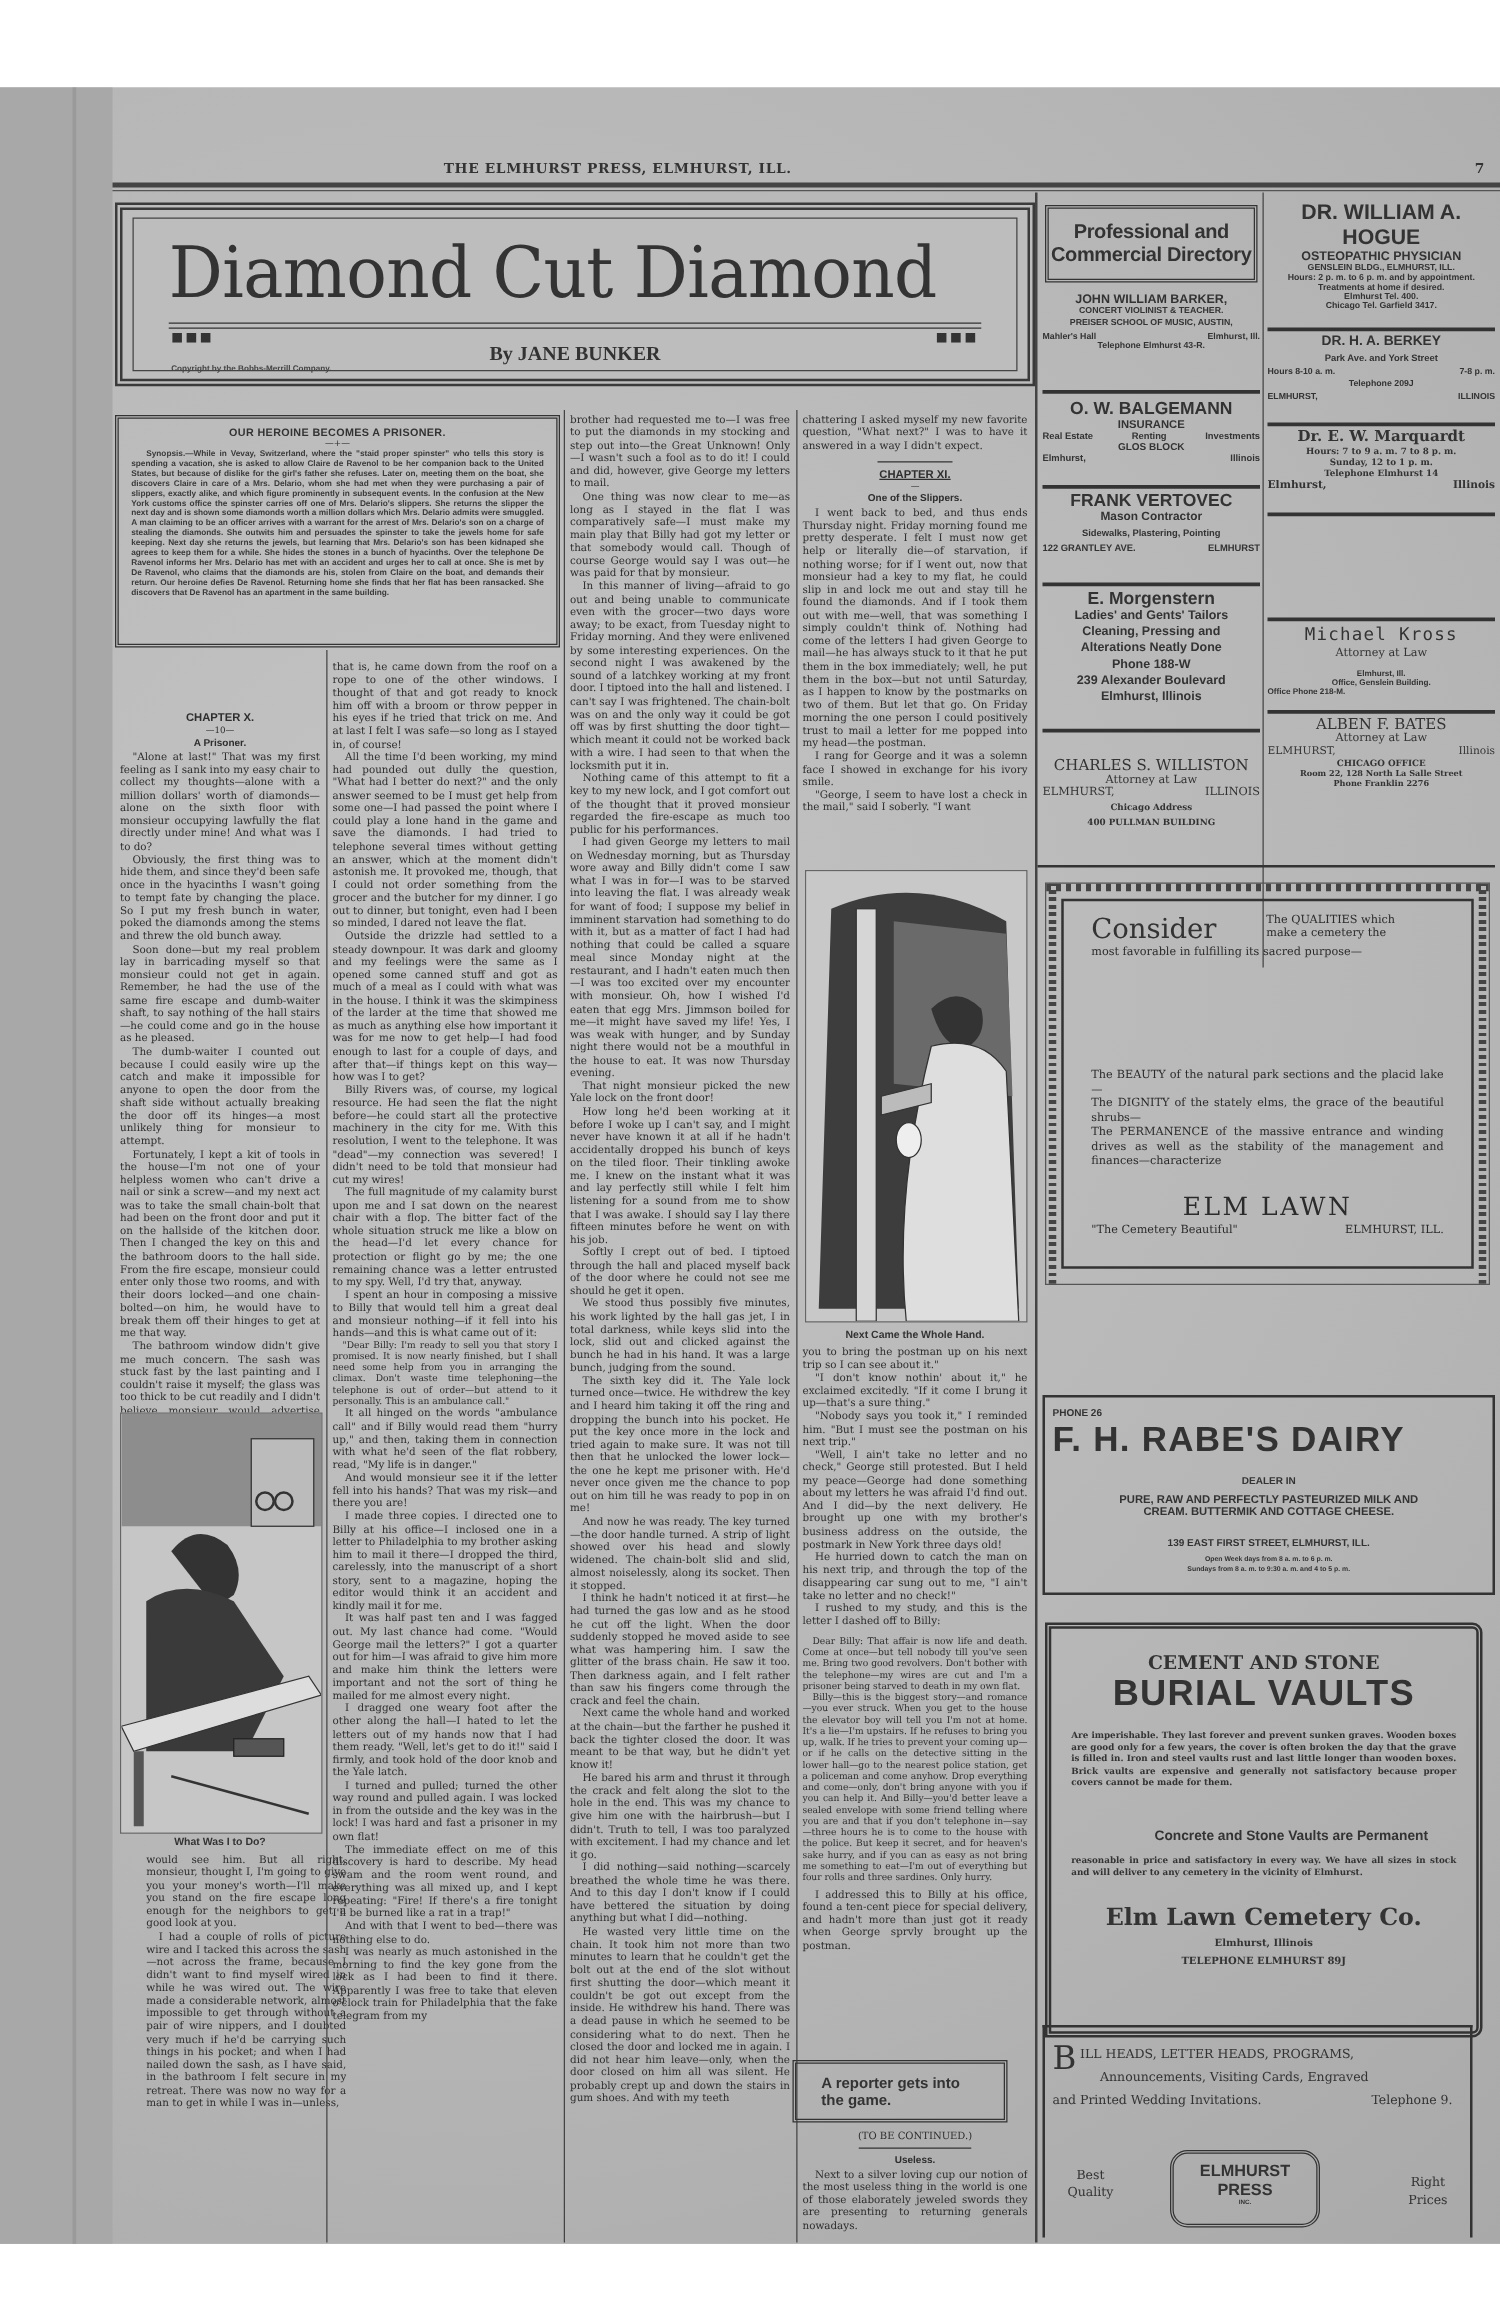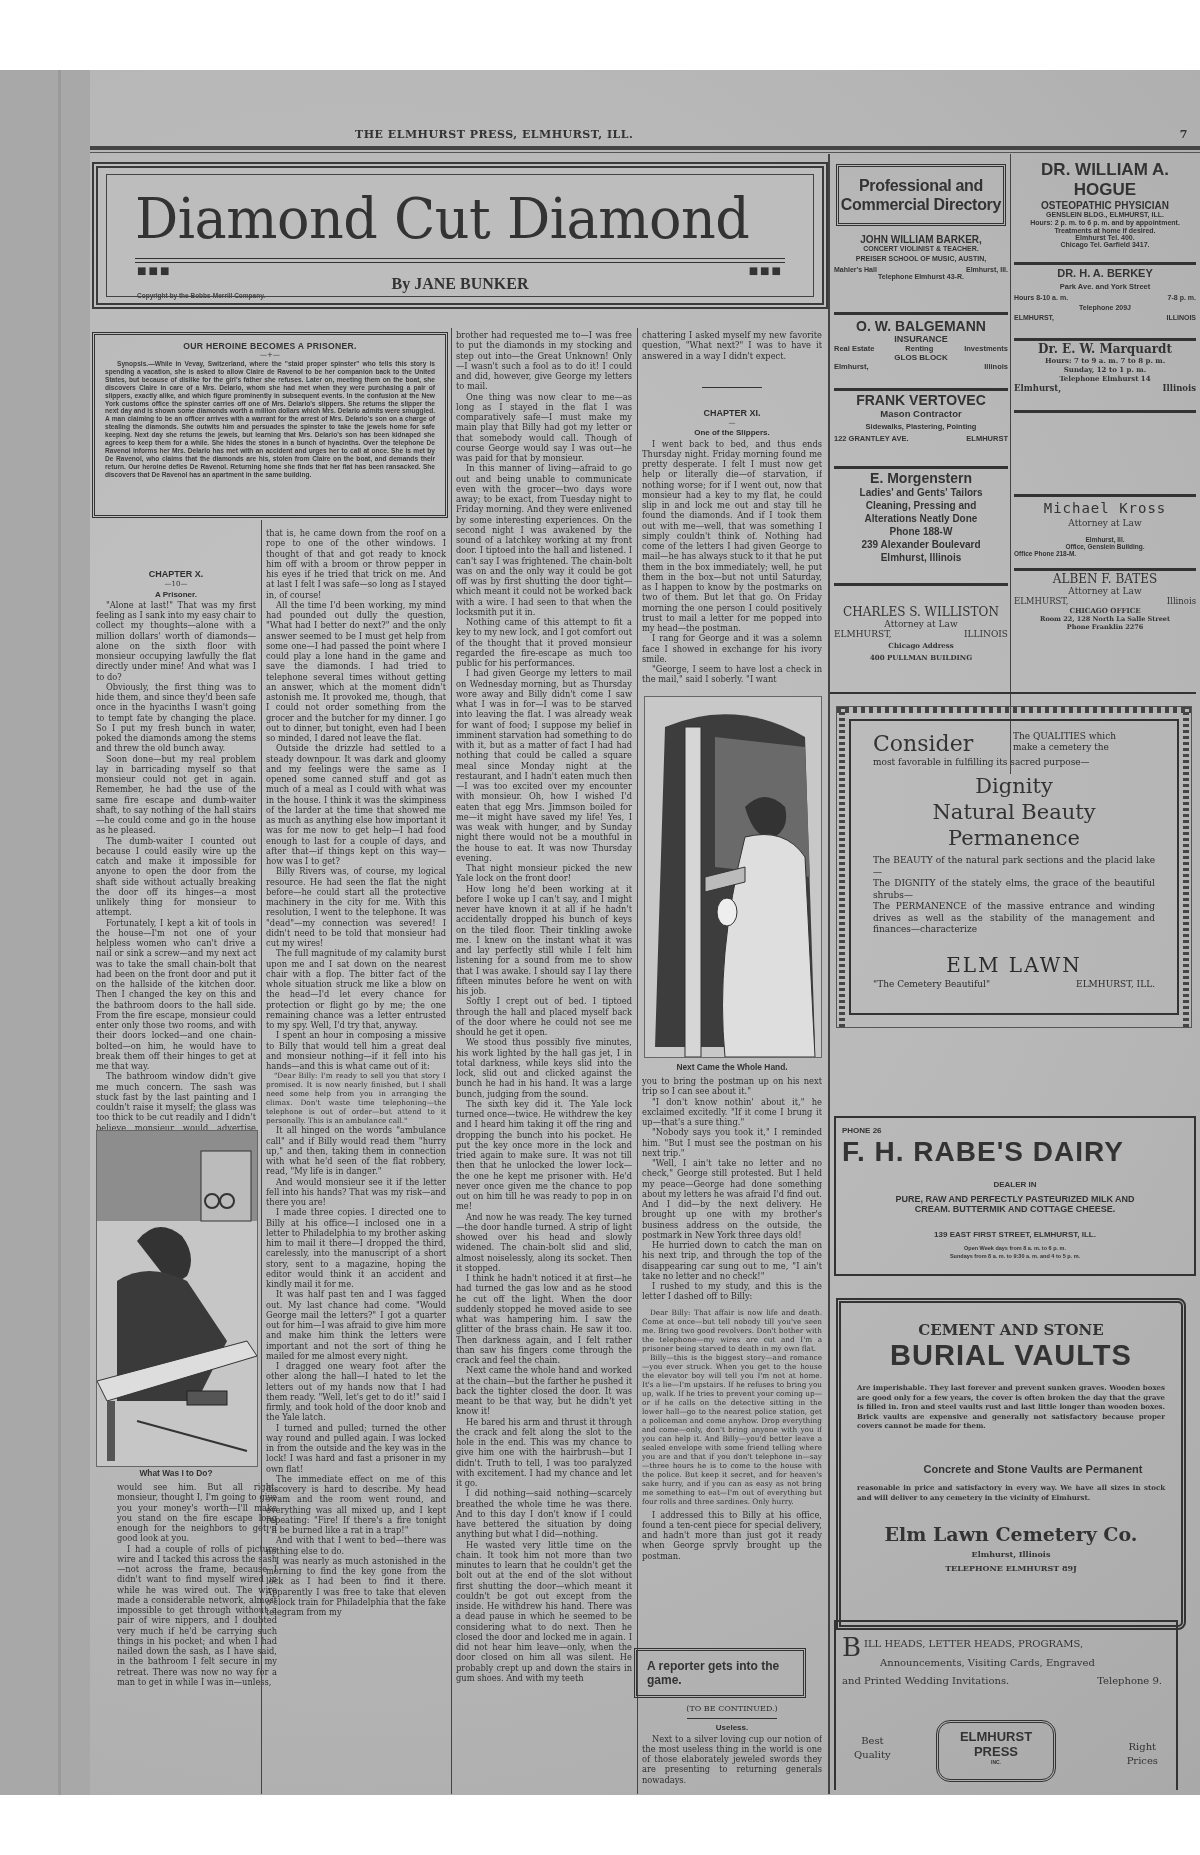--- a/index.html
+++ b/index.html
@@ -36,21 +36,21 @@
   .col .ch-head { text-align:center; font-family:"Liberation Sans", sans-serif; font-weight:bold; font-size:9px; text-indent:0; margin-top:4px; }
   .col .ch-num { text-align:center; text-indent:0; font-size:7px; }
   .col .ch-sub { text-align:center; text-indent:0; font-family:"Liberation Sans", sans-serif; font-weight:bold; font-size:8px; }
   .col .letter { font-size:7.3px; line-height:9px; text-indent:8px; }
   .vrule { position:absolute; width:1px; background:#444; }
 
   .illustration { position:absolute; background:#c8c8c8; border:1px solid #666; overflow:hidden; }
   .caption { position:absolute; font-family:"Liberation Sans", sans-serif; font-weight:bold; font-size:8.4px; text-align:center; color:#333; }
 
   .boxed-note { position:absolute; left:634px; top:1648px; width:172px; height:50px; border:3px double #333; box-sizing:border-box;
-    font-family:"Liberation Sans", sans-serif; font-size:12px; font-weight:bold; padding:8px 10px; line-height:14px; color:#333; }
+    font-family:"Liberation Sans", sans-serif; font-size:12px; font-weight:bold; padding:8px 20px; line-height:14px; color:#333; }
 
   
   .dir { position:absolute; font-family:"Liberation Sans", sans-serif; color:#333; text-align:center; }
   .dir .big { font-weight:bold; }
   .dir-sep { position:absolute; height:3px; background:#333; }
   .dir-head-box { position:absolute; left:836px; top:164px; width:170px; height:62px; border:3px double #333; box-sizing:border-box;
     font-family:"Liberation Sans", sans-serif; font-weight:bold; font-size:16px; text-align:center; line-height:19px; padding-top:9px; color:#333; letter-spacing:-0.3px; }
   .row-split { display:flex; justify-content:space-between; }
 
   
@@ -170,21 +170,21 @@
     <p>Next came the whole hand and worked at the chain—but the farther he pushed it back the tighter closed the door. It was meant to be that way, but he didn't yet know it!</p>
     <p>He bared his arm and thrust it through the crack and felt along the slot to the hole in the end. This was my chance to give him one with the hairbrush—but I didn't. Truth to tell, I was too paralyzed with excitement. I had my chance and let it go.</p>
     <p>I did nothing—said nothing—scarcely breathed the whole time he was there. And to this day I don't know if I could have bettered the situation by doing anything but what I did—nothing.</p>
     <p>He wasted very little time on the chain. It took him not more than two minutes to learn that he couldn't get the bolt out at the end of the slot without first shutting the door—which meant it couldn't be got out except from the inside. He withdrew his hand. There was a dead pause in which he seemed to be considering what to do next. Then he closed the door and locked me in again. I did not hear him leave—only, when the door closed on him all was silent. He probably crept up and down the stairs in gum shoes. And with my teeth</p>
   </div>
 
   <div class="vrule" style="left:637px; top:258px; height:1466px;"></div>
 
   <div class="col" style="left:642px; top:260px; width:180px; height:360px;">
     <p style="text-indent:0">chattering I asked myself my new favorite question, "What next?" I was to have it answered in a way I didn't expect.</p>
-    <p class="ch-head" style="margin-top:26px; border-top:1px solid #333; width:60px; margin-left:auto; margin-right:auto; padding-top:20px;">CHAPTER XI.</p>
+    <p class="ch-head" style="margin-top:8px; border-top:1px solid #333; width:60px; margin-left:auto; margin-right:auto; padding-top:4px;text-decoration:underline;">CHAPTER XI.</p>
     <p class="ch-num">—</p>
     <p class="ch-sub">One of the Slippers.</p>
     <p>I went back to bed, and thus ends Thursday night. Friday morning found me pretty desperate. I felt I must now get help or literally die—of starvation, if nothing worse; for if I went out, now that monsieur had a key to my flat, he could slip in and lock me out and stay till he found the diamonds. And if I took them out with me—well, that was something I simply couldn't think of. Nothing had come of the letters I had given George to mail—he has always stuck to it that he put them in the box immediately; well, he put them in the box—but not until Saturday, as I happen to know by the postmarks on two of them. But let that go. On Friday morning the one person I could positively trust to mail a letter for me popped into my head—the postman.</p>
     <p>I rang for George and it was a solemn face I showed in exchange for his ivory smile.</p>
     <p>"George, I seem to have lost a check in the mail," said I soberly. "I want</p>
   </div>
 
   <div class="illustration" style="left:644px; top:626px; width:176px; height:360px;">
     <svg width="176" height="360" viewBox="0 0 176 360">
       <rect width="176" height="360" fill="#c8c8c8"></rect>
@@ -354,25 +354,20 @@
     <div class="topbar" style="top:0;"></div>
     <div class="side" style="left:2px;"></div>
     <div class="side" style="right:2px;"></div>
     <div class="inner">
       <div style="position:absolute; left:22px; top:10px; font-family:'DejaVu Serif', serif; font-size:22px; color:#333;">Consider</div>
       <div style="position:absolute; left:162px; top:10px; font-size:9px; line-height:11px; font-family:'DejaVu Serif', serif;">
         <div>The QUALITIES which</div>
         <div>make a cemetery the</div>
       </div>
       <div style="position:absolute; left:22px; top:36px; font-size:9px; font-family:'DejaVu Serif', serif;">most favorable in fulfilling its sacred purpose—</div>
-      <div style="position:absolute; left:0; right:0; top:52px; text-align:center; font-family:'DejaVu Serif', serif; font-size:21px; line-height:26px; color:#333;">
-        <div>Dignity</div>
-        <div>Natural Beauty</div>
-        <div>Permanence</div>
-      </div>
       <div style="position:absolute; left:22px; right:22px; top:134px; font-family:'DejaVu Serif', serif; font-size:9px; line-height:11.5px; text-align:justify;">
         <div>The BEAUTY of the natural park sections and the placid lake—</div>
         <div>The DIGNITY of the stately elms, the grace of the beautiful shrubs—</div>
         <div>The PERMANENCE of the massive entrance and winding drives as well as the stability of the management and finances—characterize</div>
       </div>
       <div style="position:absolute; left:0; right:0; top:232px; text-align:center; font-family:'DejaVu Serif', serif; font-size:20px; letter-spacing:2px;">ELM LAWN</div>
       <div style="position:absolute; left:22px; right:22px; top:258px; display:flex; justify-content:space-between; font-size:9px; font-family:'DejaVu Serif', serif;">
         <span>"The Cemetery Beautiful"</span>
         <span>ELMHURST, ILL.</span>
       </div>

